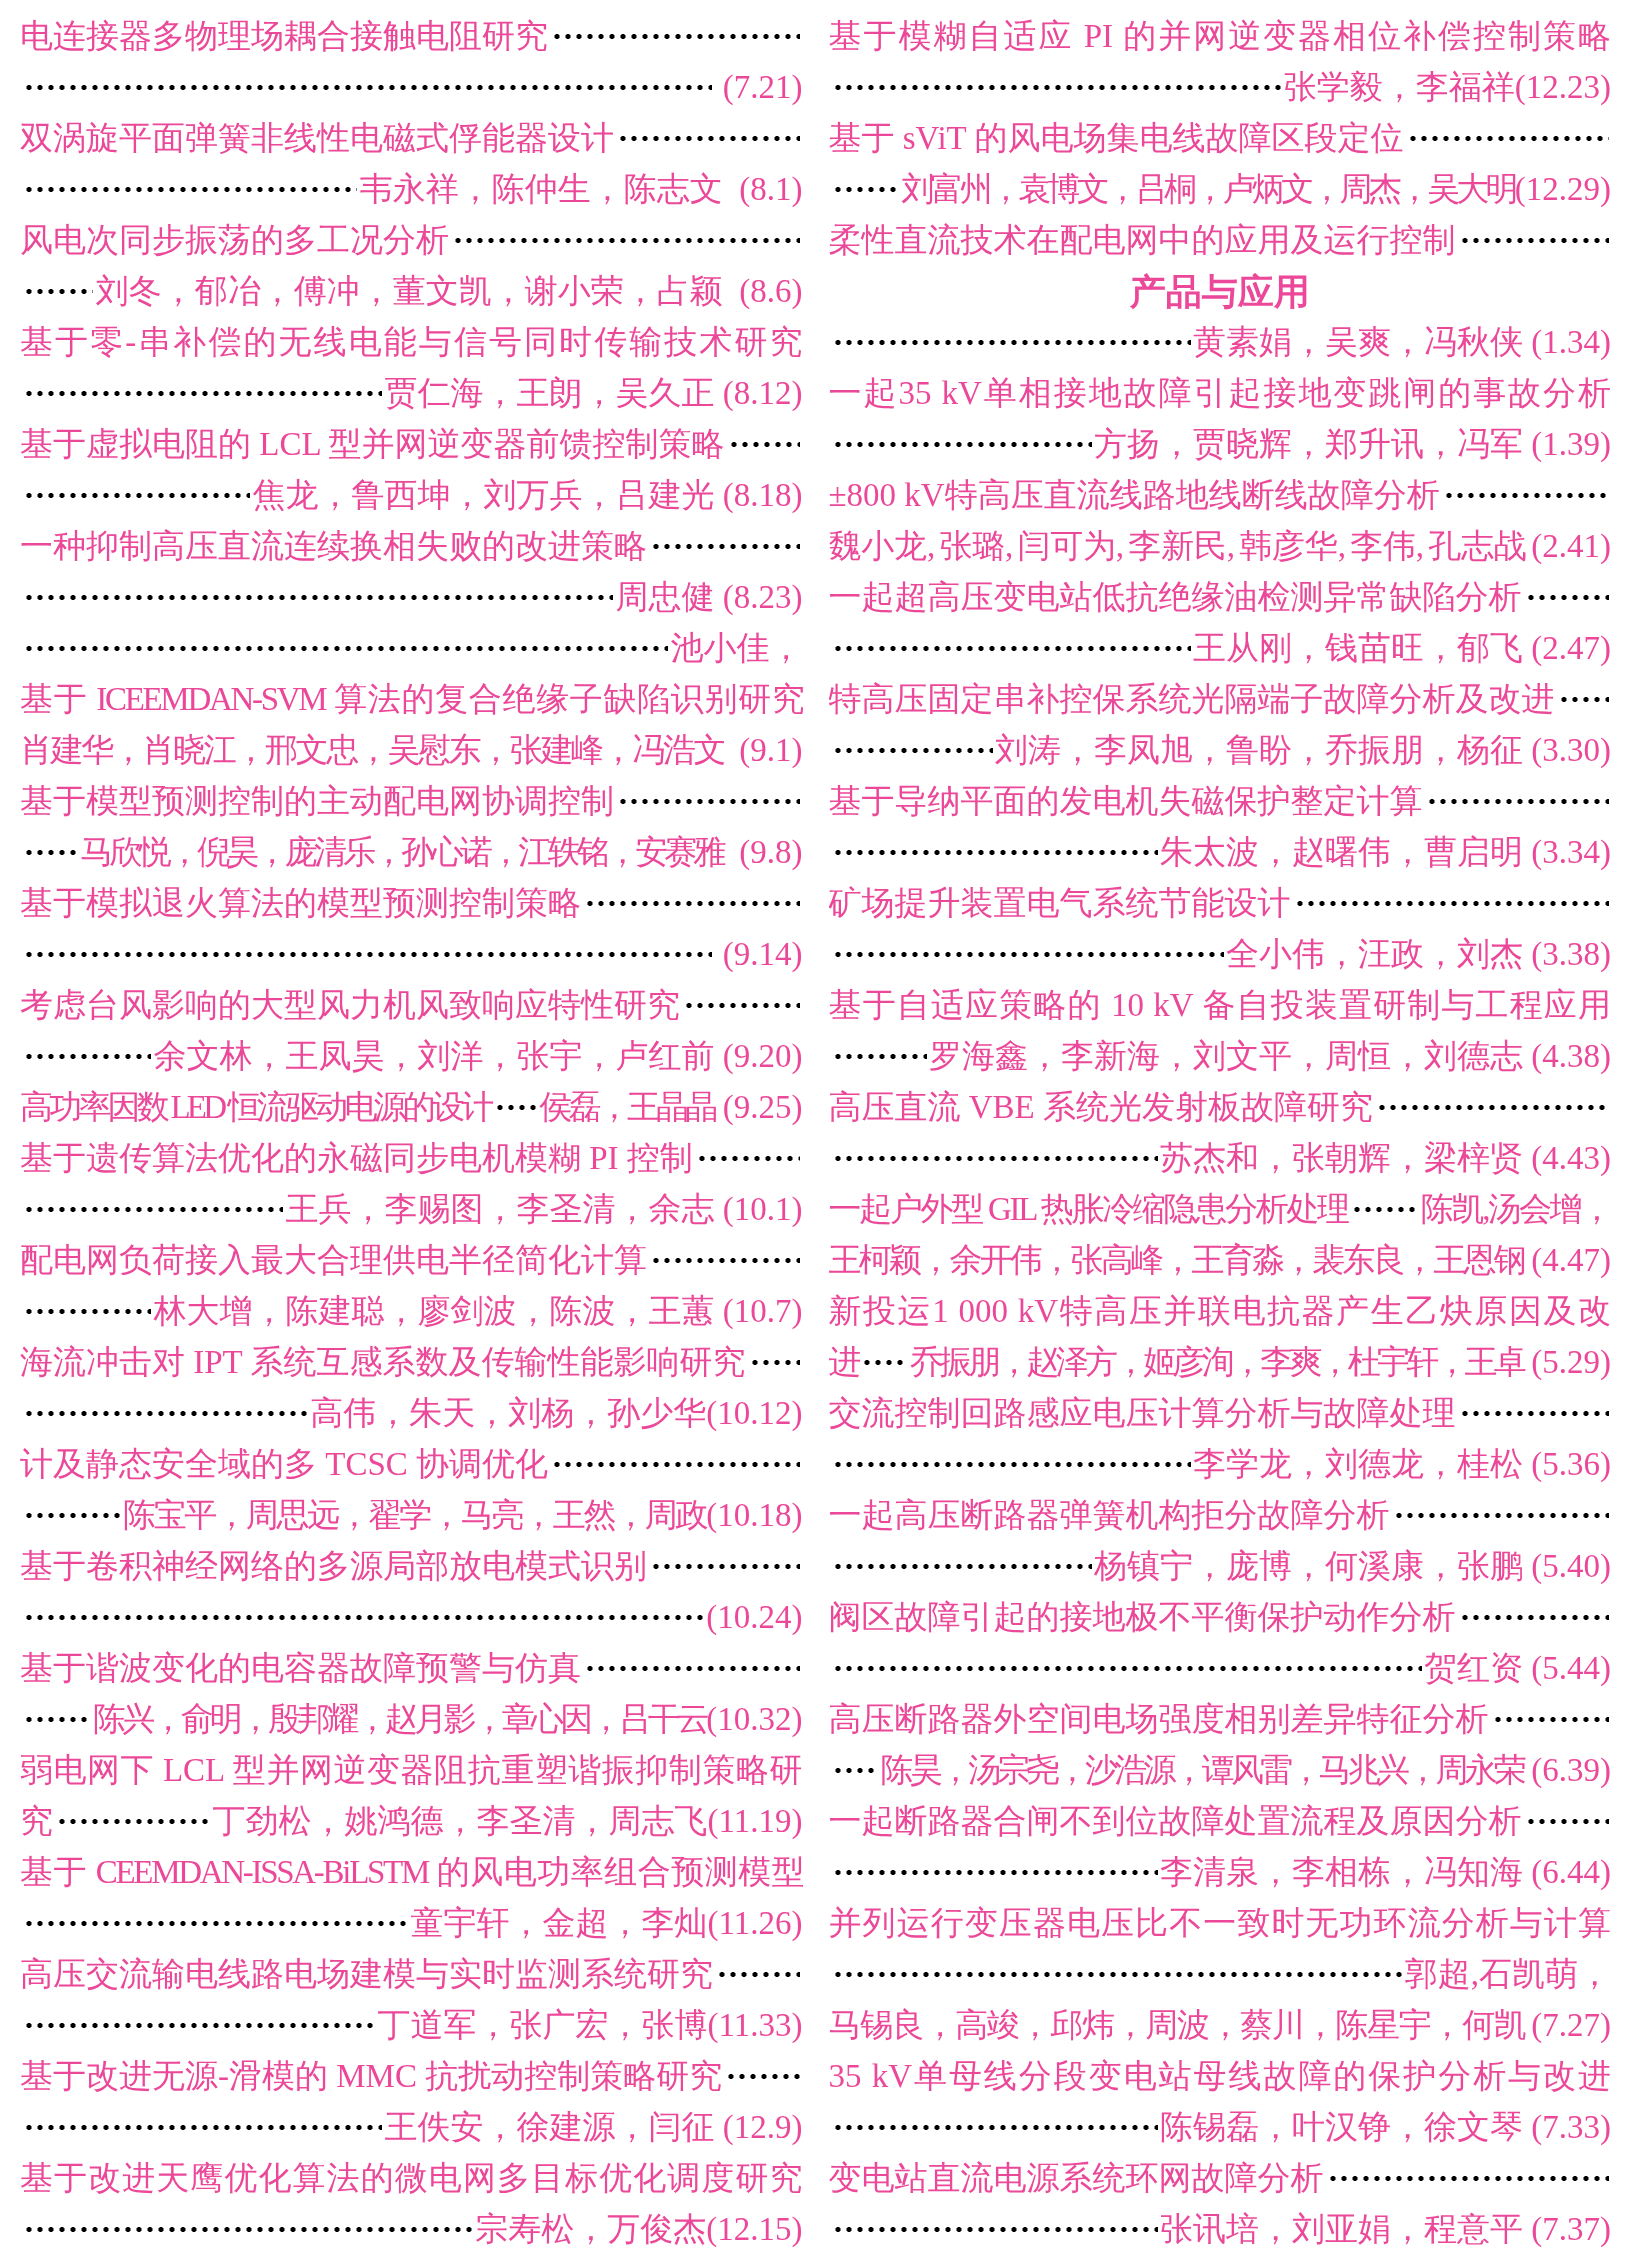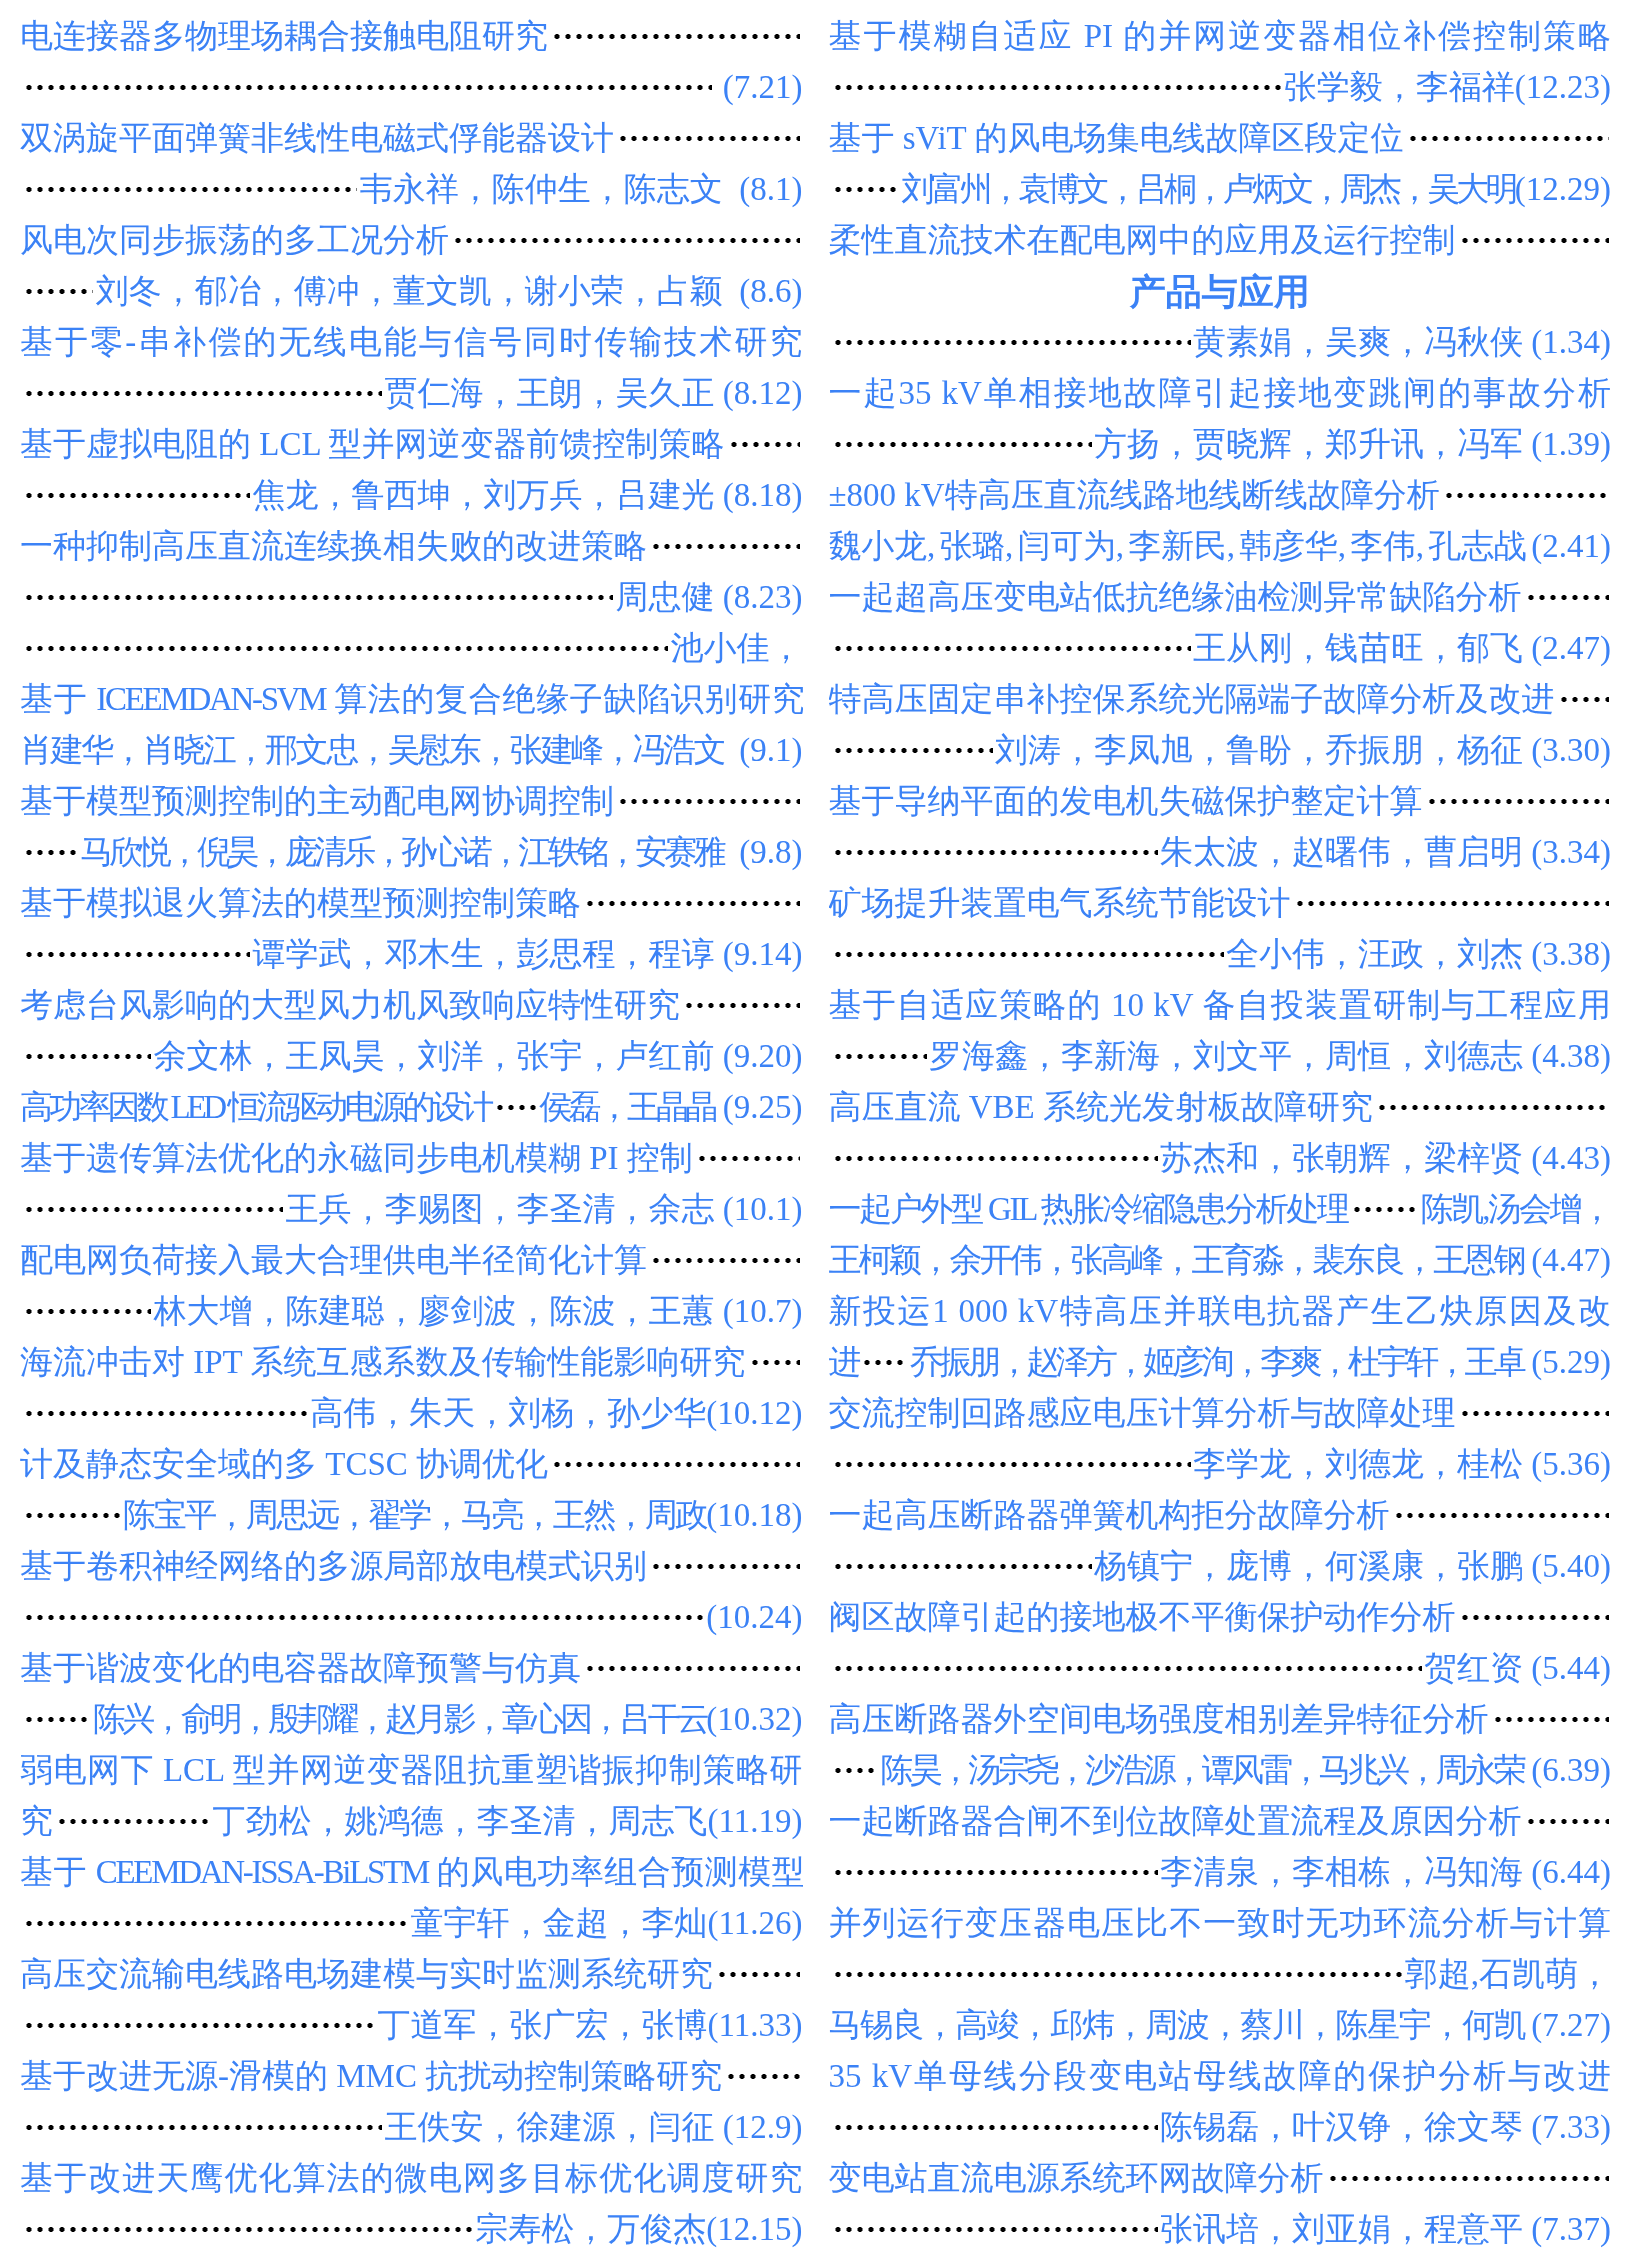--- a/index.html
+++ b/index.html
@@ -3,21 +3,21 @@
 <meta charset="utf-8">
 <style>
   html,body{margin:0;padding:0;background:#ffffff;}
   body{width:1628px;height:2261px;overflow:hidden;}
   .page{
     box-sizing:border-box;
     width:1628px;height:2261px;
     padding:10.7px 17px 0 20px;
     display:flex;gap:26px;
     font-family:"Liberation Serif","DejaVu Serif",serif;
-    font-size:33px;color:#3b82f6;
+    font-size:33px;color:#ec4899;
   }
   .col{flex:1 1 0;min-width:0;display:flex;flex-direction:column;}
   .row{
     display:flex;align-items:baseline;
     height:51px;line-height:51px;
     white-space:pre;overflow:hidden;
   }
   .t,.j,.p{white-space:pre;}
   .j{flex:1 1 0;min-width:0;text-align:justify;text-align-last:justify;}
   .d{
@@ -51,21 +51,21 @@
       <div class="row"><span class="t">基于虚拟电阻的 LCL 型并网逆变器前馈控制策略</span><span class="d"></span></div>
       <div class="row"><span class="d"></span><span class="t">焦龙，鲁西坤，刘万兵，吕建光</span><span class="p"> (8.18)</span></div>
       <div class="row"><span class="t">一种抑制高压直流连续换相失败的改进策略</span><span class="d"></span></div>
       <div class="row"><span class="d"></span><span class="t">周忠健</span><span class="p"> (8.23)</span></div>
       <div class="row"><span class="d"></span><span class="t">池小佳，</span></div>
       <div class="row fit"><span class="j">基于 ICEEMDAN-SVM 算法的复合绝缘子缺陷识别研究</span></div>
       <div class="row fit2"><span class="j">肖建华，肖晓江，邢文忠，吴慰东，张建峰，冯浩文</span><span class="p">  (9.1)</span></div>
       <div class="row"><span class="t">基于模型预测控制的主动配电网协调控制</span><span class="d"></span></div>
       <div class="row fit2"><span class="d"></span><span class="t">马欣悦，倪昊，庞清乐，孙心诺，江轶铭，安赛雅</span><span class="p">  (9.8)</span></div>
       <div class="row"><span class="t">基于模拟退火算法的模型预测控制策略</span><span class="d"></span></div>
-      <div class="row"><span class="d"></span><span class="t">谭学武，邓木生，彭思程，程谆</span><span class="p"> (9.14)</span></div>
+      <div class="row"><span class="d"></span><span class="p"> (9.14)</span></div>
       <div class="row"><span class="t">考虑台风影响的大型风力机风致响应特性研究</span><span class="d"></span></div>
       <div class="row"><span class="d"></span><span class="t">余文林，王凤昊，刘洋，张宇，卢红前</span><span class="p"> (9.20)</span></div>
       <div class="row fit2"><span class="t">高功率因数 LED 恒流驱动电源的设计</span><span class="d"></span><span class="t">侯磊，王晶晶</span><span class="p"> (9.25)</span></div>
       <div class="row"><span class="t">基于遗传算法优化的永磁同步电机模糊 PI 控制</span><span class="d"></span></div>
       <div class="row"><span class="d"></span><span class="t">王兵，李赐图，李圣清，余志</span><span class="p"> (10.1)</span></div>
       <div class="row"><span class="t">配电网负荷接入最大合理供电半径简化计算</span><span class="d"></span></div>
       <div class="row"><span class="d"></span><span class="t">林大增，陈建聪，廖剑波，陈波，王蕙</span><span class="p"> (10.7)</span></div>
       <div class="row"><span class="t">海流冲击对 IPT 系统互感系数及传输性能影响研究</span><span class="d"></span></div>
       <div class="row"><span class="d"></span><span class="t">高伟，朱天，刘杨，孙少华</span><span class="p">(10.12)</span></div>
       <div class="row"><span class="t">计及静态安全域的多 TCSC 协调优化</span><span class="d"></span></div>

